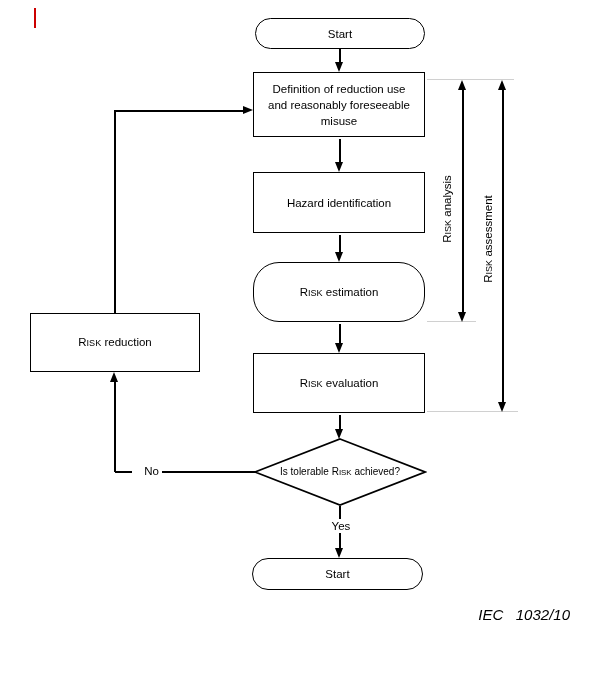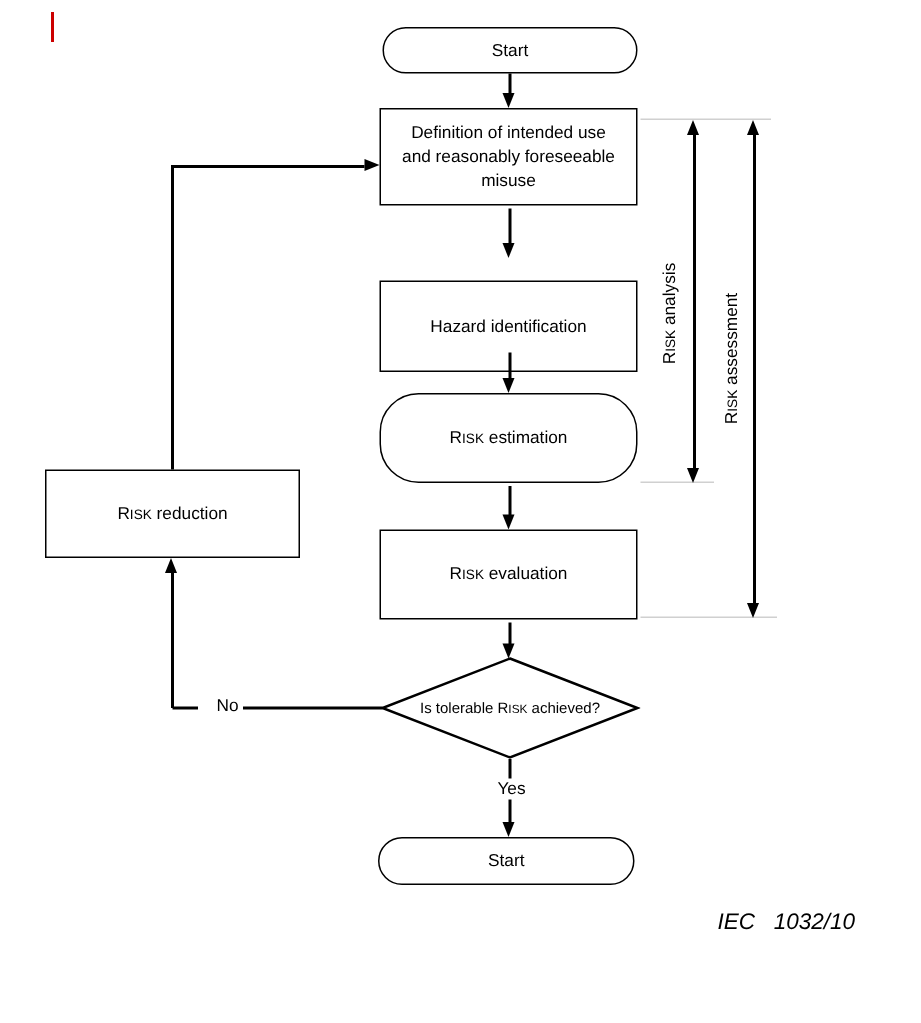--- a/index.html
+++ b/index.html
@@ -62,27 +62,27 @@
   <div class="change-bar"></div>
 
   <div class="node oval" style="left:255px; top:18px; width:170px; height:31px;">
     <span class="inner">Start</span>
   </div>
 
   <div class="vline" style="left:339px; top:49px; height:14px;"></div>
   <div class="ah ah-down" style="left:335px; top:62px;"></div>
 
   <div class="node box" style="left:253px; top:72px; width:172px; height:65px; padding:0 13px;">
-    <span class="inner">Definition of intended use and reasonably foreseeable misuse</span>
+    <span class="inner">Definition of reduction use and reasonably foreseeable misuse</span>
   </div>
 
   <div class="vline" style="left:339px; top:139px; height:24px;"></div>
   <div class="ah ah-down" style="left:335px; top:162px;"></div>
 
-  <div class="node box" style="left:253px; top:172px; width:172px; height:61px;margin-top:15px;">
+  <div class="node box" style="left:253px; top:172px; width:172px; height:61px;">
     <span class="inner">Hazard identification</span>
   </div>
 
   <div class="vline" style="left:339px; top:235px; height:18px;"></div>
   <div class="ah ah-down" style="left:335px; top:252px;"></div>
 
   <div class="node box" style="left:253px; top:262px; width:172px; height:60px;border-radius:26px;">
     <span class="inner">R<span class="sc">ISK</span> estimation</span>
   </div>
 

